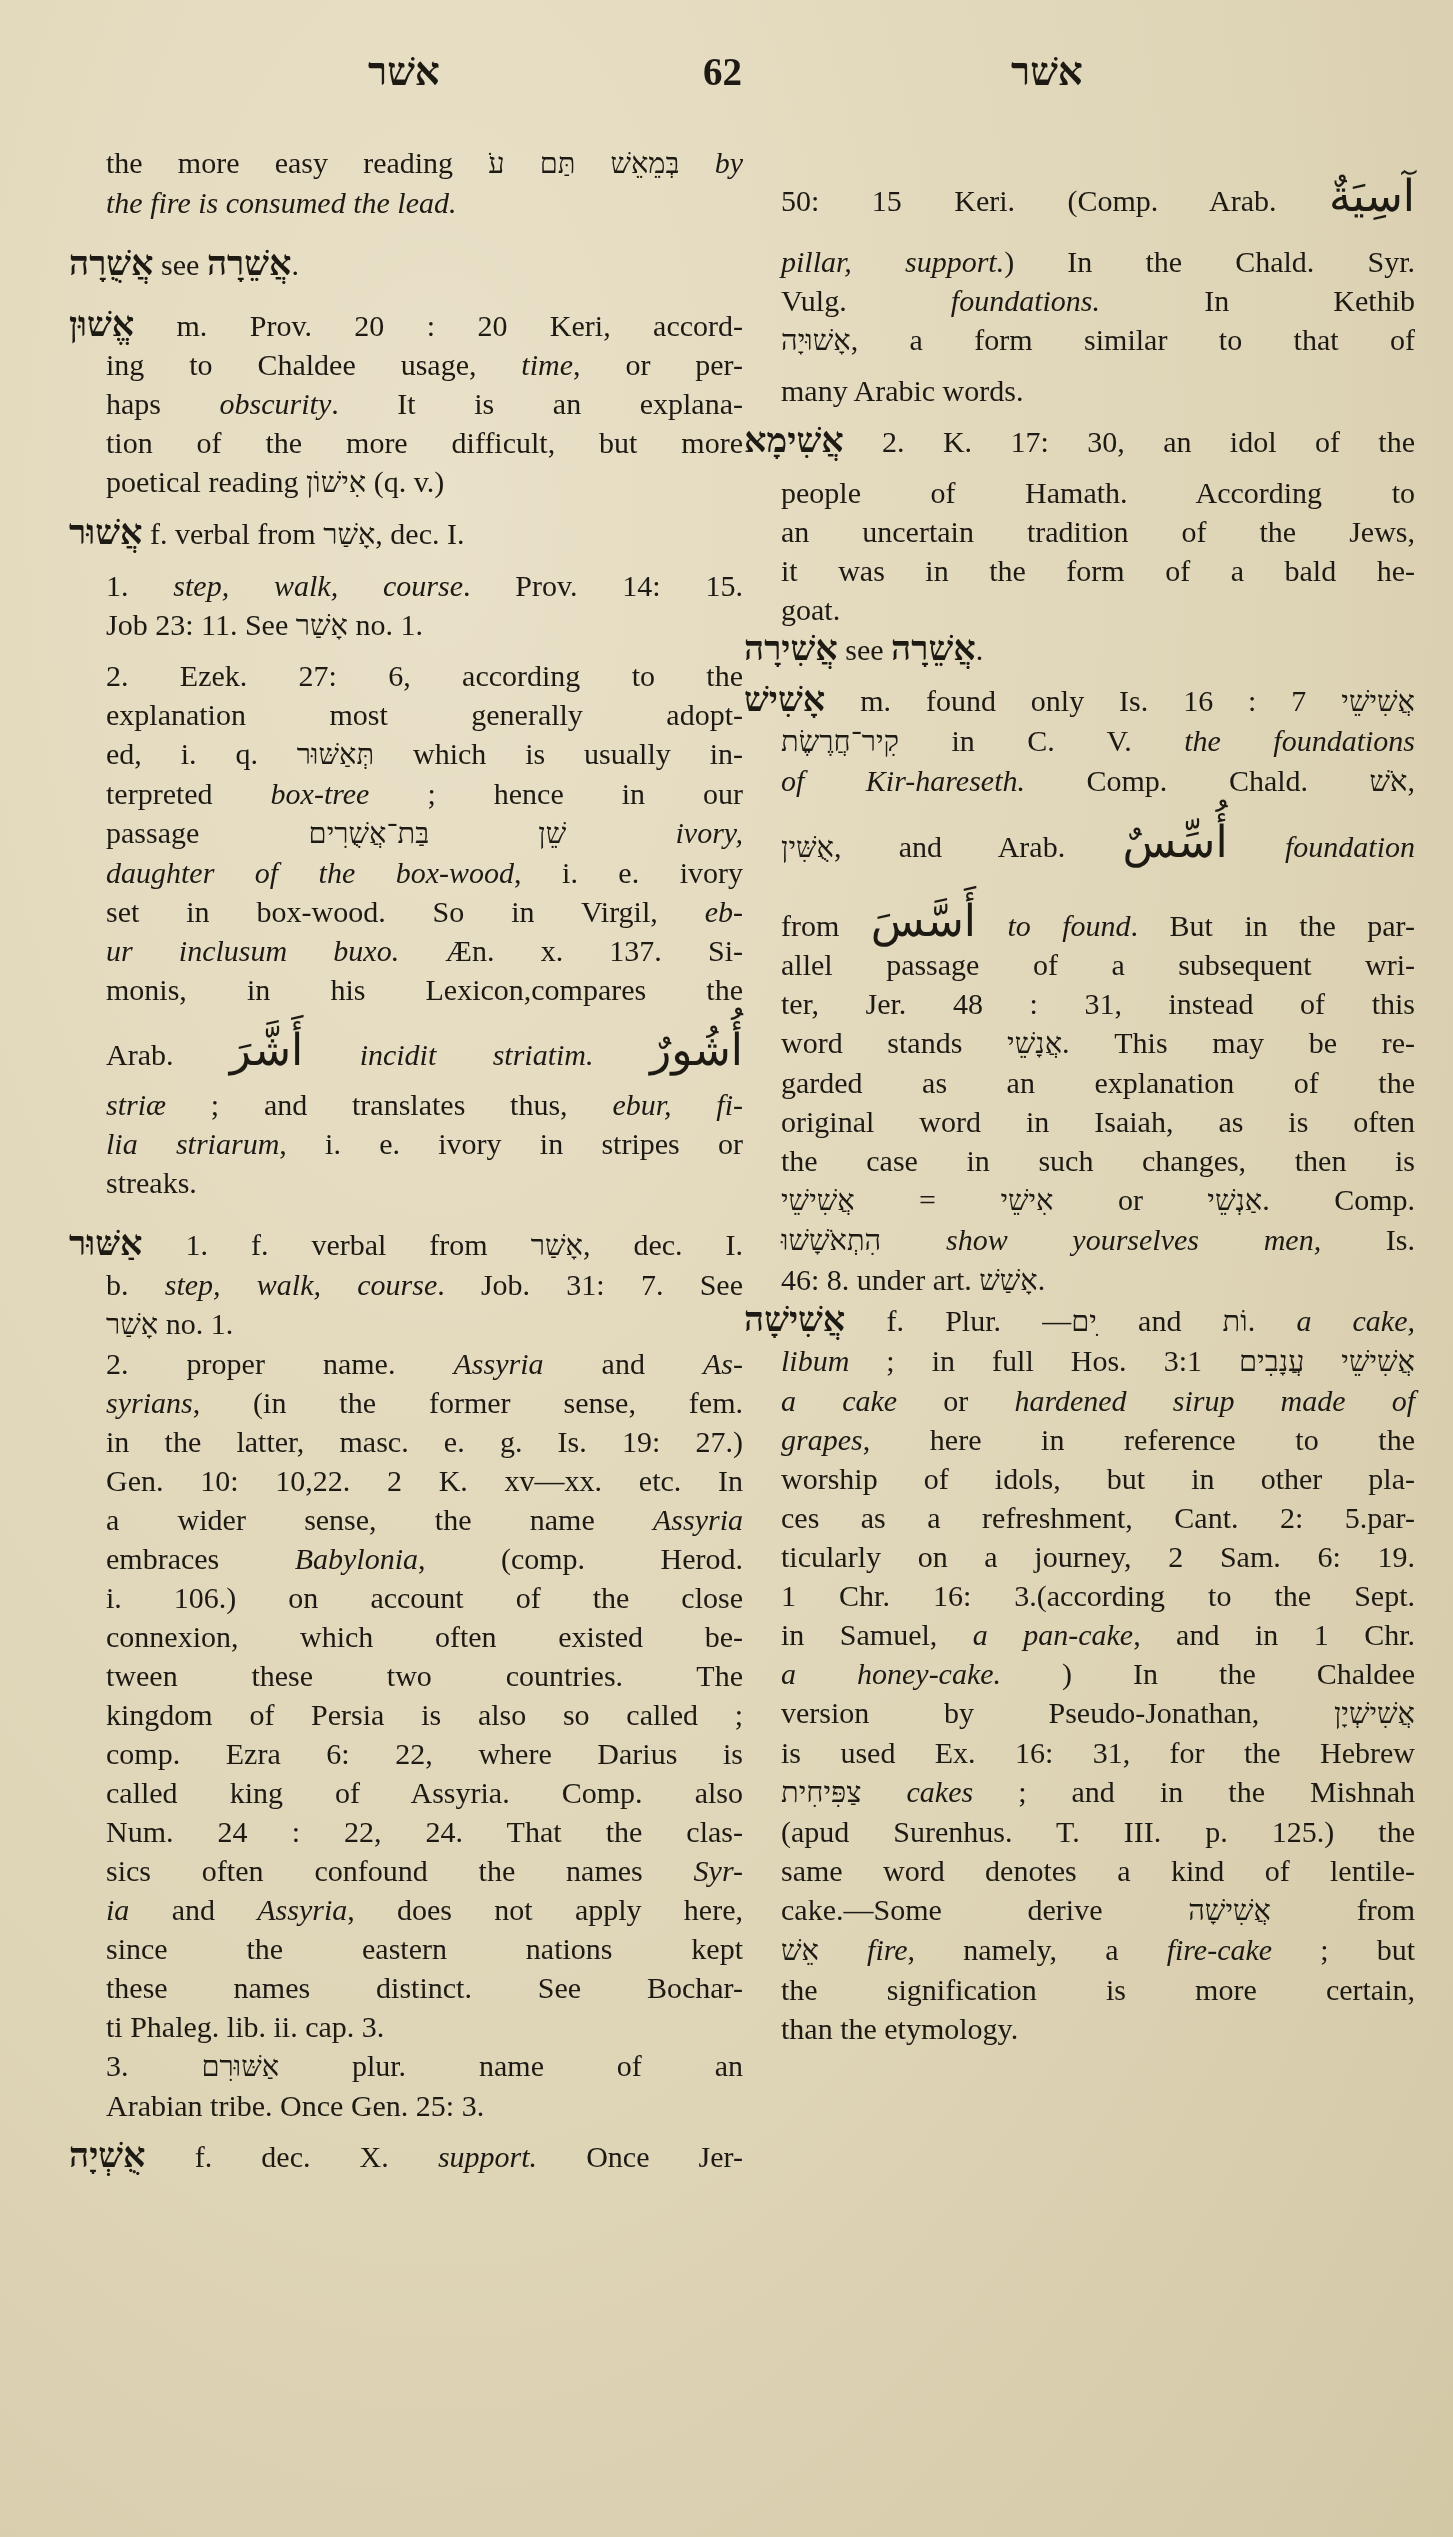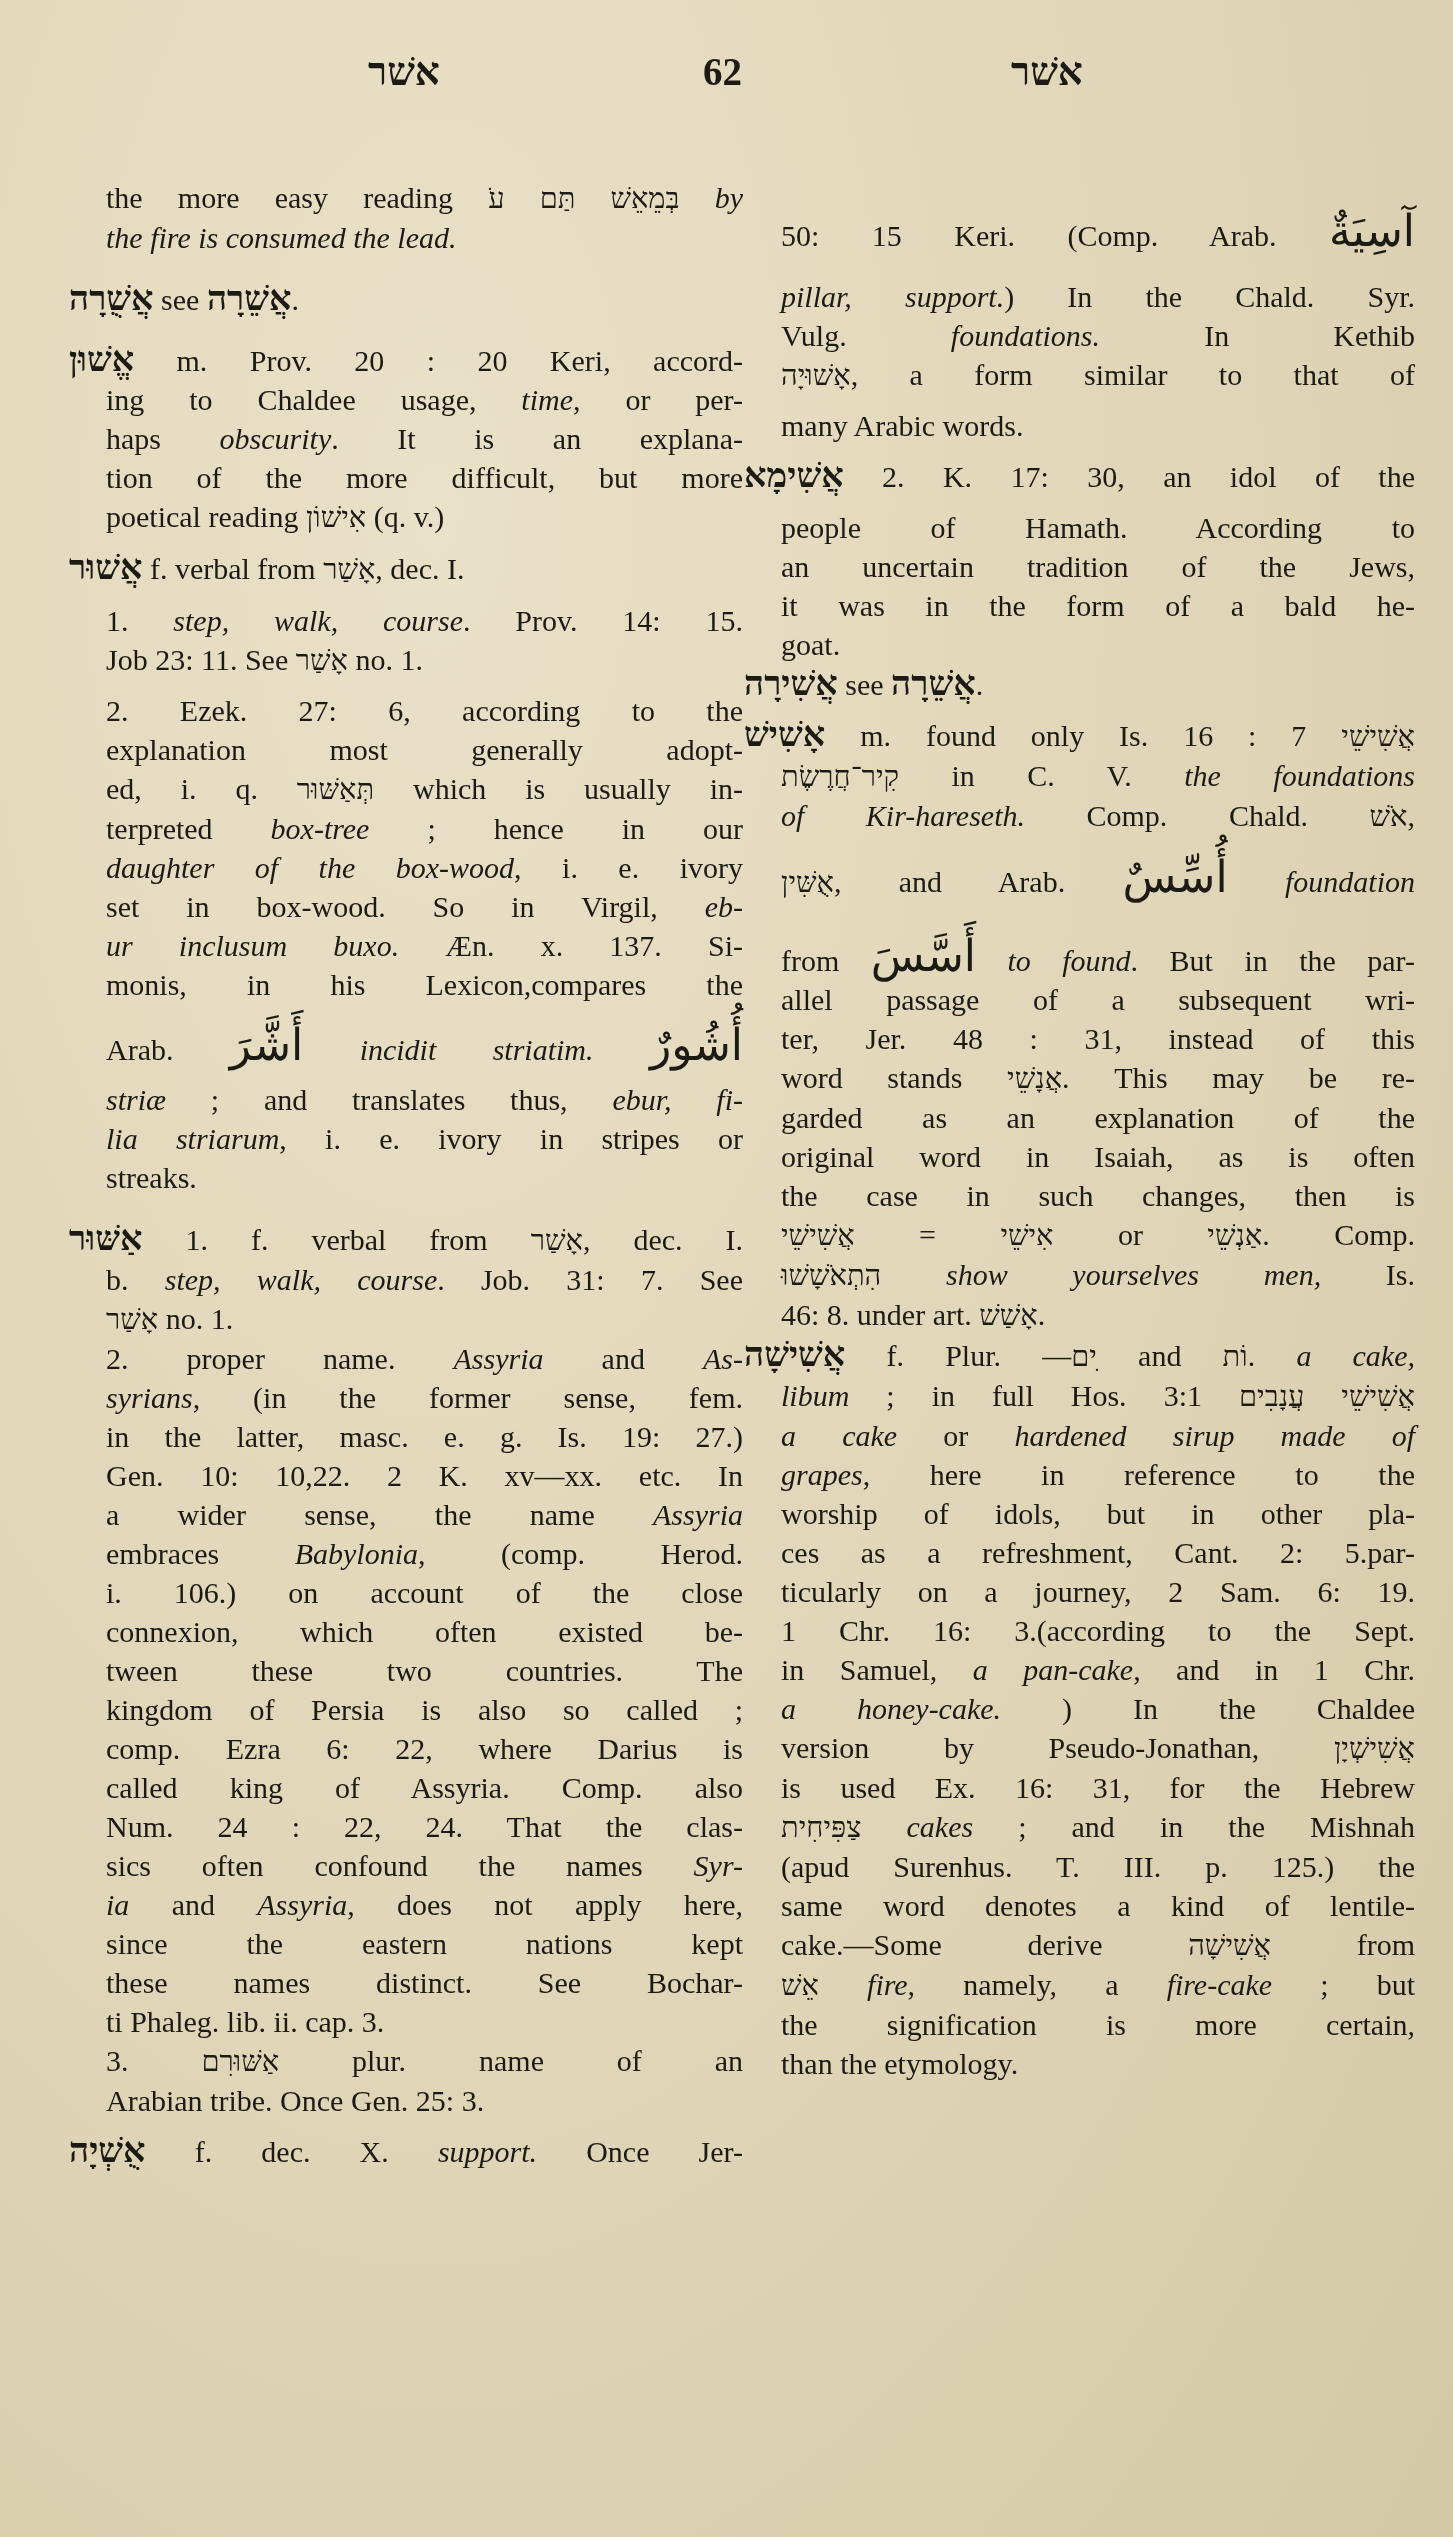--- a/index.html
+++ b/index.html
@@ -11,21 +11,21 @@
     color: #1d1a14;
     position: relative;
   }
   .header {
     position: absolute; top: 49px; left: 0; width: 1356px; height: 57px;
   }
   .header .hw-left { position: absolute; left: 368px; top: 0; font-size: 39px; font-weight: bold; direction: rtl; }
   .header .pagenum { position: absolute; left: 703px; top: 0; font-size: 39px; font-weight: bold; }
   .header .hw-right { position: absolute; left: 1011px; top: 0; font-size: 39px; font-weight: bold; direction: rtl; }
 
-  .col { position: absolute; top: 143px; font-size: 30px; line-height: 39px; margin-top: 35px; }
+  .col { position: absolute; top: 143px; font-size: 30px; line-height: 39px; }
   .col.left { left: 106px; width: 637px; }
   .col.right { left: 781px; width: 634px; top: 177px; }
 
   .line { white-space: nowrap; text-align: justify; text-align-last: justify; display: block; }
   .line.last { text-align-last: left; }
   .entry-first { margin-left: -37px; }
   .hw { font-weight: bold; font-size: 35px; direction: rtl; unicode-bidi: isolate; }
   .heb { direction: rtl; unicode-bidi: isolate; font-size: 29px; }
   .ar { direction: rtl; unicode-bidi: isolate; font-size: 44px; }
   .it { font-style: italic; }
@@ -56,20 +56,21 @@
     <div class="gap-s"></div>
     <div class="line last entry-first"><span class="hw">אֲשׁוּר</span><span> f. verbal from </span><span class="heb">אָשַׁר</span><span>, dec. I.</span></div>
     <div class="gap-s"></div>
     <div class="line"><span>    1. </span><span class="it">step, walk, course</span><span>. Prov. 14: 15.</span></div>
     <div class="line last"><span>Job 23: 11.  See </span><span class="heb">אָשַׁר</span><span> no. 1.</span></div>
     <div class="gap-s"></div>
     <div class="line"><span>    2.  Ezek. 27: 6,  according to the</span></div>
     <div class="line"><span>explanation most  generally  adopt-</span></div>
     <div class="line"><span>ed, i. q. </span><span class="heb">תְּאַשּׁוּר</span><span> which is usually in-</span></div>
     <div class="line"><span>terpreted </span><span class="it">box-tree</span><span> ;  hence  in  our</span></div>
+    <div class="line"><span>passage   </span><span class="heb">שֵׁן בַּת־אֲשֻׁרִים</span><span>   </span><span class="it">ivory,</span></div>
     <div class="line"><span class="it">daughter of the box-wood</span><span>,  i. e. ivory</span></div>
     <div class="line"><span>set in box-wood.   So  in Virgil, </span><span class="it">eb-</span></div>
     <div class="line"><span class="it">ur  inclusum  buxo.</span><span>  Æn.  x.  137.  Si-</span></div>
     <div class="line"><span>monis, in his Lexicon,compares the</span></div>
     <div class="gap-m"></div>
     <div class="line"><span>Arab. </span><span class="ar">أَشَّرَ</span><span>  </span><span class="it">incidit   striatim.</span><span>   </span><span class="ar">أُشُورٌ</span></div>
     <div class="gap-s"></div>
     <div class="line"><span class="it">striæ</span><span> ;  and translates  thus, </span><span class="it">ebur,  fi-</span></div>
     <div class="line"><span class="it">lia striarum</span><span>,  i. e. ivory in stripes or</span></div>
     <div class="line last"><span>streaks.</span></div>

